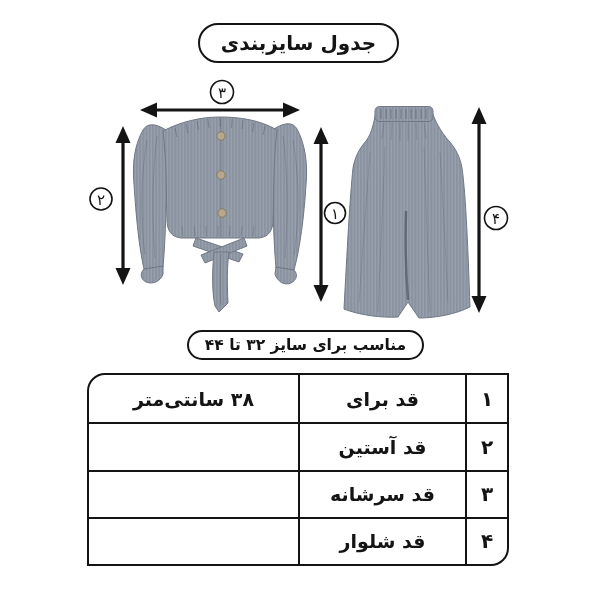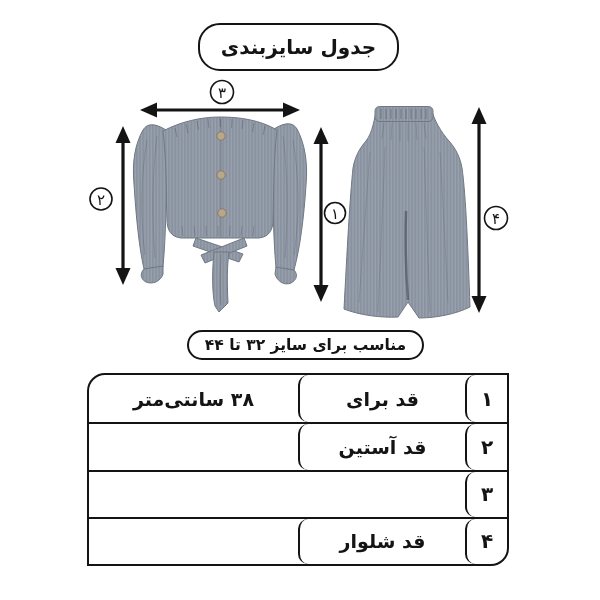--- a/index.html
+++ b/index.html
@@ -4,36 +4,36 @@
 <style>
   html,body{margin:0;padding:0;background:#ffffff;}
   body{width:600px;height:600px;font-family:"DejaVu Sans",sans-serif;color:#141414;}
   .canvas{position:relative;width:600px;height:600px;background:#ffffff;overflow:hidden;direction:rtl;}
 
   .pill{
     position:absolute;display:flex;align-items:center;justify-content:center;
     border:2.5px solid #141414;background:#ffffff;box-sizing:border-box;
     white-space:nowrap;direction:rtl;
   }
-  .title-pill{left:198px;top:23px;width:201px;height:48px;border-radius:22px;
+  .title-pill{left:198px;top:23px;width:201px;height:40px;border-radius:22px;
     font-size:20px;font-weight:bold;}
   .size-pill{left:187px;top:330px;width:237px;height:30px;border-radius:16px;
     border-width:2.2px;font-size:15.5px;font-weight:bold;align-items:center;}
 
   .diagram-svg{position:absolute;left:0;top:75px;width:600px;height:265px;}
 
   .size-table{
     position:absolute;left:87px;top:373px;width:422px;height:193px;
     border:2.5px solid #141414;border-radius:18px 0 18px 0;overflow:hidden;
     display:grid;grid-template-rows:repeat(4,1fr);direction:rtl;box-sizing:border-box;
     background:#ffffff;
   }
   .trow{display:grid;grid-template-columns:42px 167px 1fr;direction:rtl;}
   .trow + .trow{border-top:2.5px solid #141414;}
-  .cell{display:flex;align-items:center;justify-content:center;box-sizing:border-box;border-radius:10px;}
+  .cell{display:flex;align-items:center;justify-content:center;box-sizing:border-box;}
   .c-num{border-left:2.5px solid #141414;font-size:20px;font-weight:600;}
   .c-name{border-left:2.5px solid #141414;font-size:19px;font-weight:600;}
   .c-val{font-size:19px;font-weight:600;}
 
   .m-digit{font-family:"DejaVu Sans",sans-serif;font-size:15px;}
 </style>
 </head>
 <body>
 
 <div class="canvas">
@@ -149,20 +149,21 @@
       <div class="cell c-num">۱</div>
       <div class="cell c-name">قد برای</div>
       <div class="cell c-val">۳۸ سانتی‌متر</div>
     </div>
     <div class="trow">
       <div class="cell c-num">۲</div>
       <div class="cell c-name">قد آستین</div>
     </div>
     <div class="trow">
       <div class="cell c-num">۳</div>
+      <div class="cell c-name">قد سرشانه</div>
     </div>
     <div class="trow">
       <div class="cell c-num">۴</div>
       <div class="cell c-name">قد شلوار</div>
     </div>
   </div>
 
 </div>
 
 </body></html>

